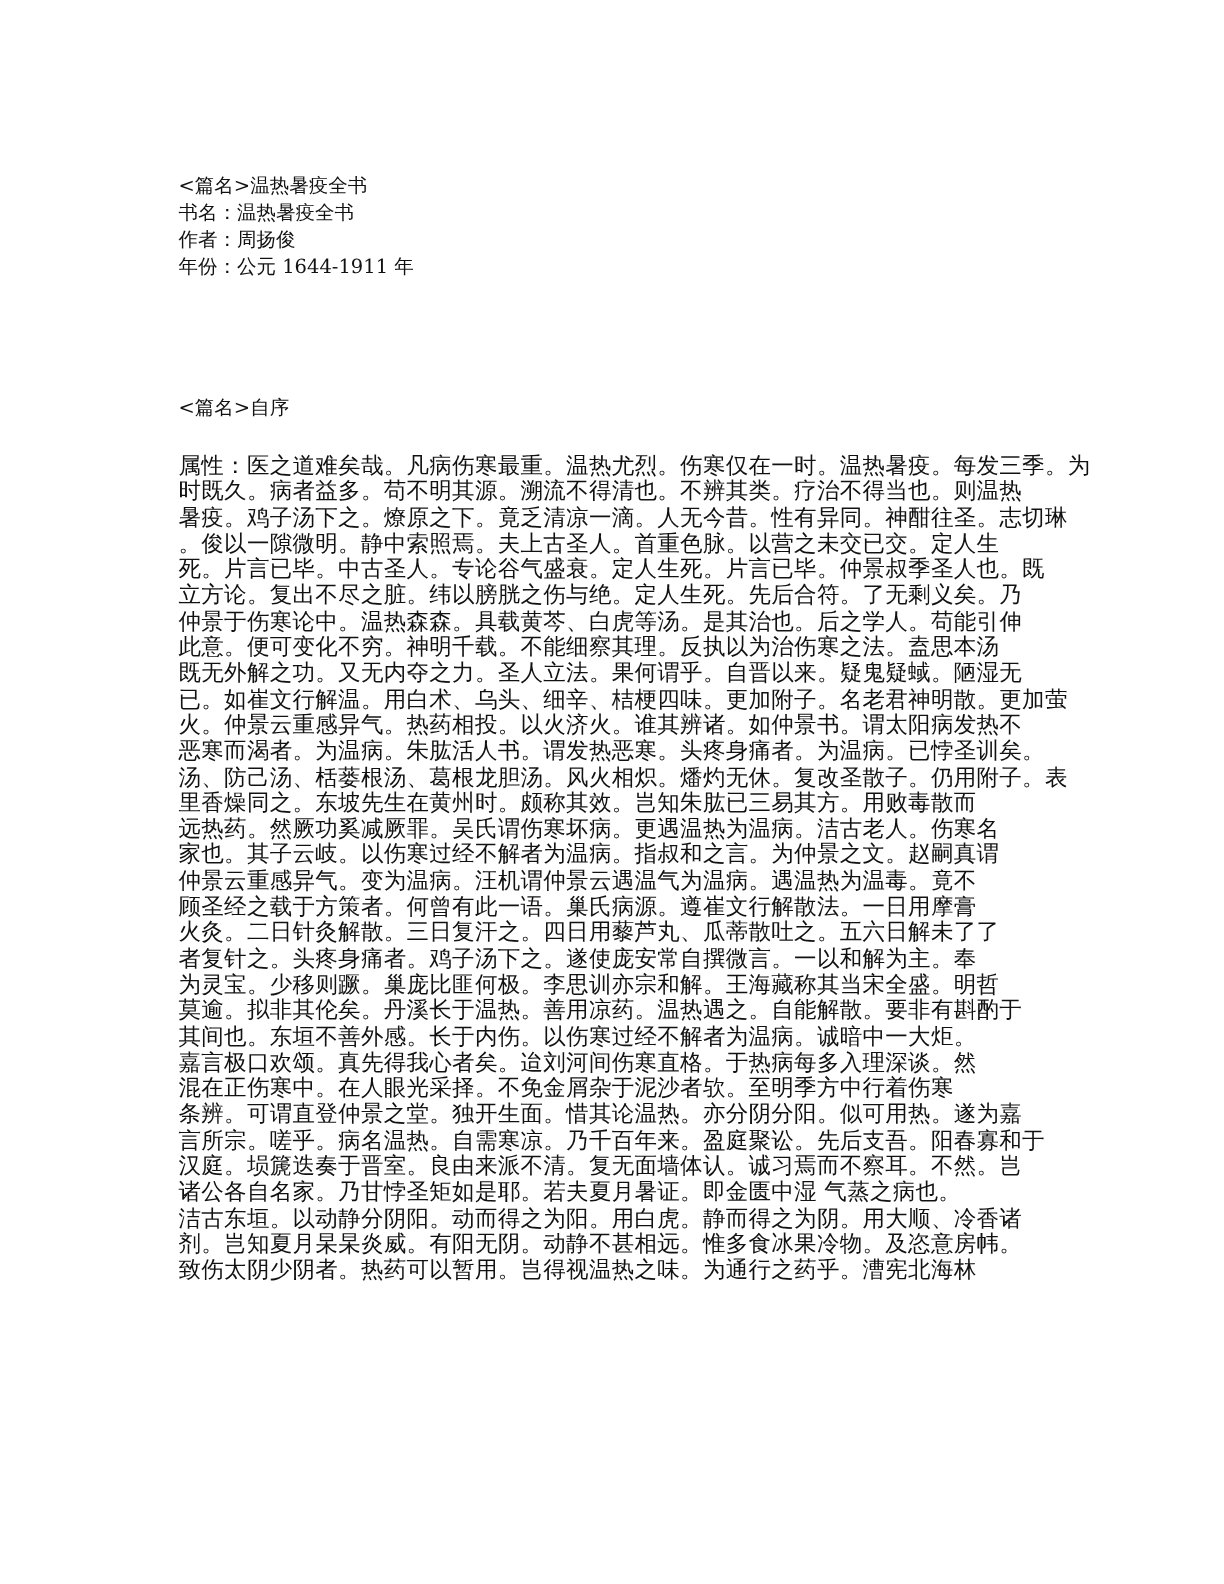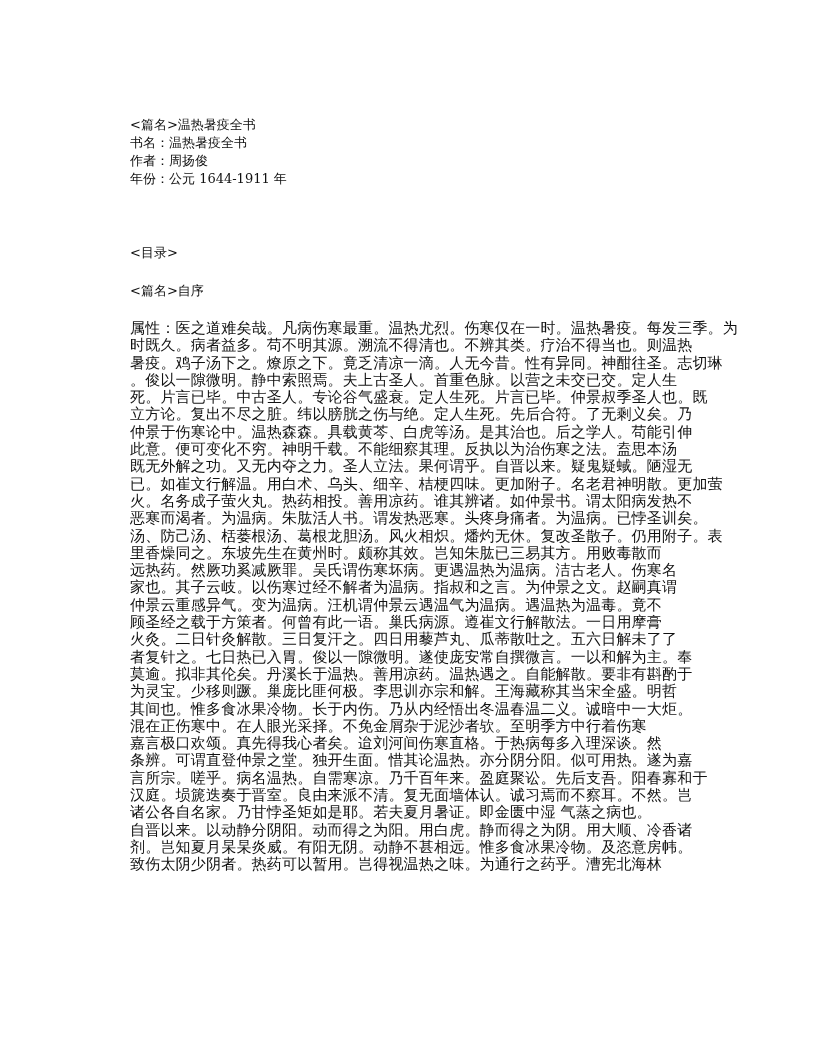--- a/index.html
+++ b/index.html
@@ -10,21 +10,21 @@
     body {
       width: 816px;
       height: 1056px;
       position: relative;
       overflow: hidden;
       font-family: "DejaVu Serif", "Liberation Serif", serif;
       color: #111111;
     }
     .page {
       position: absolute;
-      left: 130px;
+      left: 119px;
       top: 116px;
       width: 570px;
     }
     .meta-line {
       font-size: 13px;
       line-height: 18px;
       height: 18px;
       white-space: nowrap;
     }
     .gap-lg { height: 56px; }
@@ -47,52 +47,51 @@
 <body>
 
 <div class="page">
   <div class="meta-line">&lt;篇名&gt;温热暑疫全书</div>
   <div class="meta-line">书名：温热暑疫全书</div>
   <div class="meta-line">作者：周扬俊</div>
   <div class="meta-line">年份：公元 1644-1911 年</div>
 
   <div class="gap-lg"></div>
 
-  <div class="heading">&lt;目录&gt;</div>
   <div class="gap-sm"></div>
   <div class="heading">&lt;篇名&gt;自序</div>
   <div class="gap-sm"></div>
 
   <div>
     <div class="body-line">属性：医之道难矣哉。凡病伤寒最重。温热尤烈。伤寒仅在一时。温热暑疫。每发三季。为</div>
     <div class="body-line">时既久。病者益多。苟不明其源。溯流不得清也。不辨其类。疗治不得当也。则温热</div>
     <div class="body-line">暑疫。鸡子汤下之。燎原之下。竟乏清凉一滴。人无今昔。性有异同。神酣往圣。志切琳</div>
     <div class="body-line">。俊以一隙微明。静中索照焉。夫上古圣人。首重色脉。以营之未交已交。定人生</div>
     <div class="body-line">死。片言已毕。中古圣人。专论谷气盛衰。定人生死。片言已毕。仲景叔季圣人也。既</div>
     <div class="body-line">立方论。复出不尽之脏。纬以膀胱之伤与绝。定人生死。先后合符。了无剩义矣。乃</div>
     <div class="body-line">仲景于伤寒论中。温热森森。具载黄芩、白虎等汤。是其治也。后之学人。苟能引伸</div>
     <div class="body-line">此意。便可变化不穷。神明千载。不能细察其理。反执以为治伤寒之法。盍思本汤</div>
     <div class="body-line">既无外解之功。又无内夺之力。圣人立法。果何谓乎。自晋以来。疑鬼疑蜮。陋湿无</div>
     <div class="body-line">已。如崔文行解温。用白术、乌头、细辛、桔梗四味。更加附子。名老君神明散。更加萤</div>
-    <div class="body-line">火。名务成子萤火丸。热药相投。善用凉药。谁其辨诸。如仲景书。谓太阳病发热不</div>
+    <div class="body-line">火。仲景云重感异气。热药相投。以火济火。谁其辨诸。如仲景书。谓太阳病发热不</div>
     <div class="body-line">恶寒而渴者。为温病。朱肱活人书。谓发热恶寒。头疼身痛者。为温病。已悖圣训矣。</div>
     <div class="body-line">汤、防己汤、栝蒌根汤、葛根龙胆汤。风火相炽。燔灼无休。复改圣散子。仍用附子。表</div>
     <div class="body-line">里香燥同之。东坡先生在黄州时。颇称其效。岂知朱肱已三易其方。用败毒散而</div>
     <div class="body-line">远热药。然厥功奚减厥罪。吴氏谓伤寒坏病。更遇温热为温病。洁古老人。伤寒名</div>
     <div class="body-line">家也。其子云岐。以伤寒过经不解者为温病。指叔和之言。为仲景之文。赵嗣真谓</div>
     <div class="body-line">仲景云重感异气。变为温病。汪机谓仲景云遇温气为温病。遇温热为温毒。竟不</div>
     <div class="body-line">顾圣经之载于方策者。何曾有此一语。巢氏病源。遵崔文行解散法。一日用摩膏</div>
     <div class="body-line">火灸。二日针灸解散。三日复汗之。四日用藜芦丸、瓜蒂散吐之。五六日解未了了</div>
-    <div class="body-line">者复针之。七日热已入胃。俊以一隙微明。遂使庞安常自撰微言。一以和解为主。奉</div>
+    <div class="body-line">者复针之。头疼身痛者。鸡子汤下之。遂使庞安常自撰微言。一以和解为主。奉</div>
+    <div class="body-line">为灵宝。少移则蹶。巢庞比匪何极。李思训亦宗和解。王海藏称其当宋全盛。明哲</div>
     <div class="body-line">莫逾。拟非其伦矣。丹溪长于温热。善用凉药。温热遇之。自能解散。要非有斟酌于</div>
-    <div class="body-line">为灵宝。少移则蹶。巢庞比匪何极。李思训亦宗和解。王海藏称其当宋全盛。明哲</div>
-    <div class="body-line">其间也。惟多食冰果冷物。长于内伤。乃从内经悟出冬温春温二义。诚暗中一大炬。</div>
+    <div class="body-line">其间也。东垣不善外感。长于内伤。以伤寒过经不解者为温病。诚暗中一大炬。</div>
+    <div class="body-line">嘉言极口欢颂。真先得我心者矣。迨刘河间伤寒直格。于热病每多入理深谈。然</div>
     <div class="body-line">混在正伤寒中。在人眼光采择。不免金屑杂于泥沙者欤。至明季方中行着伤寒</div>
-    <div class="body-line">嘉言极口欢颂。真先得我心者矣。迨刘河间伤寒直格。于热病每多入理深谈。然</div>
     <div class="body-line">条辨。可谓直登仲景之堂。独开生面。惜其论温热。亦分阴分阳。似可用热。遂为嘉</div>
     <div class="body-line">言所宗。嗟乎。病名温热。自需寒凉。乃千百年来。盈庭聚讼。先后支吾。阳春寡和于</div>
     <div class="body-line">汉庭。埙篪迭奏于晋室。良由来派不清。复无面墙体认。诚习焉而不察耳。不然。岂</div>
     <div class="body-line">诸公各自名家。乃甘悖圣矩如是耶。若夫夏月暑证。即金匮中湿 气蒸之病也。</div>
-    <div class="body-line">自晋以来。以动静分阴阳。动而得之为阳。用白虎。静而得之为阴。用大顺、冷香诸</div>
+    <div class="body-line">洁古东垣。以动静分阴阳。动而得之为阳。用白虎。静而得之为阴。用大顺、冷香诸</div>
     <div class="body-line">剂。岂知夏月杲杲炎威。有阳无阴。动静不甚相远。惟多食冰果冷物。及恣意房帏。</div>
     <div class="body-line">致伤太阴少阴者。热药可以暂用。岂得视温热之味。为通行之药乎。漕宪北海林</div>
   </div>
 </div>
 
 </body></html>

